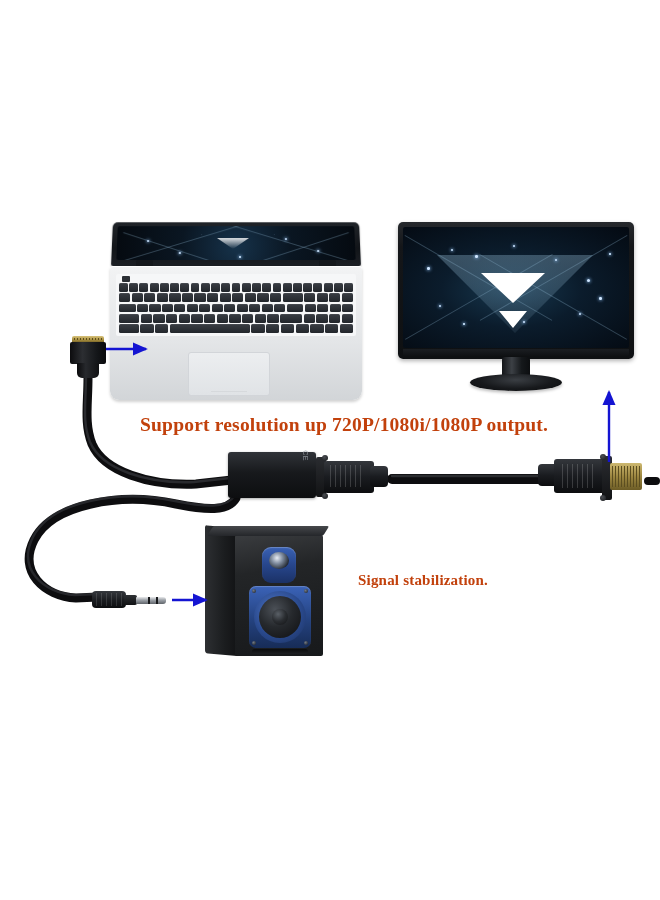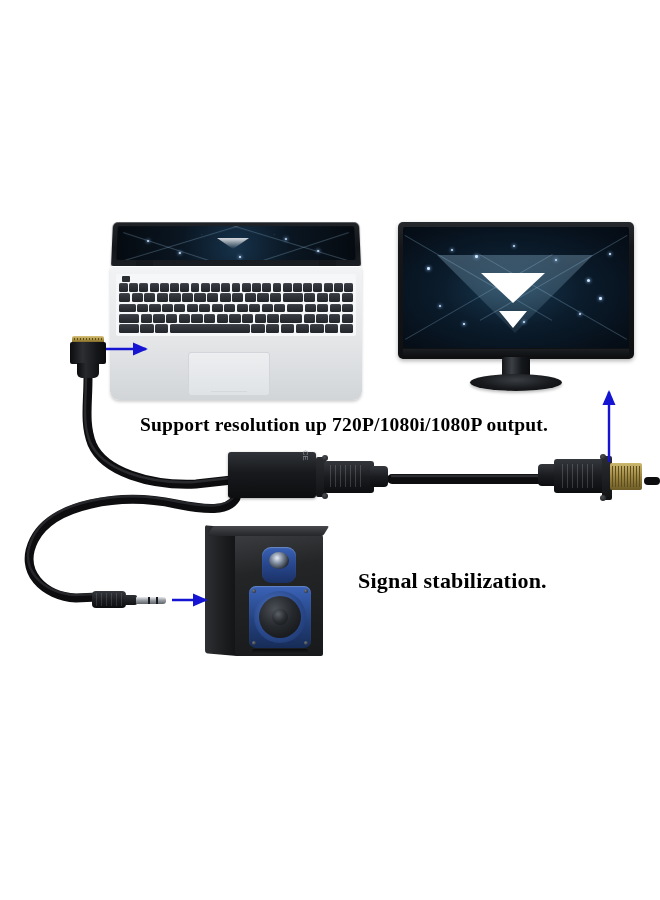--- a/index.html
+++ b/index.html
@@ -17,32 +17,32 @@
     height: 900px;
     background: #ffffff;
     overflow: hidden;
   }
   .abs { position: absolute; }
 
   
   .caption {
     font-family: "Liberation Serif", serif;
     font-weight: bold;
-    color: #000000;
+    color: #c2410c;
     white-space: nowrap;
     letter-spacing: 0.2px;
   }
   #caption-resolution {
     left: 140px; top: 414px;
     font-size: 19.5px;
   }
   #caption-signal-block {
     left: 358px; top: 565px;
     line-height: 31px;
-    font-size: 22px;
+    font-size: 15px;
   }
 
   
   #laptop { left: 110px; top: 222px; width: 252px; height: 178px; }
   .lid {
     position: absolute;
     left: 2px; top: 0px;
     width: 248px; height: 44px;
     background: linear-gradient(180deg, #202429 0%, #121519 60%, #1b1f24 100%);
     border-radius: 5px 5px 2px 2px;

